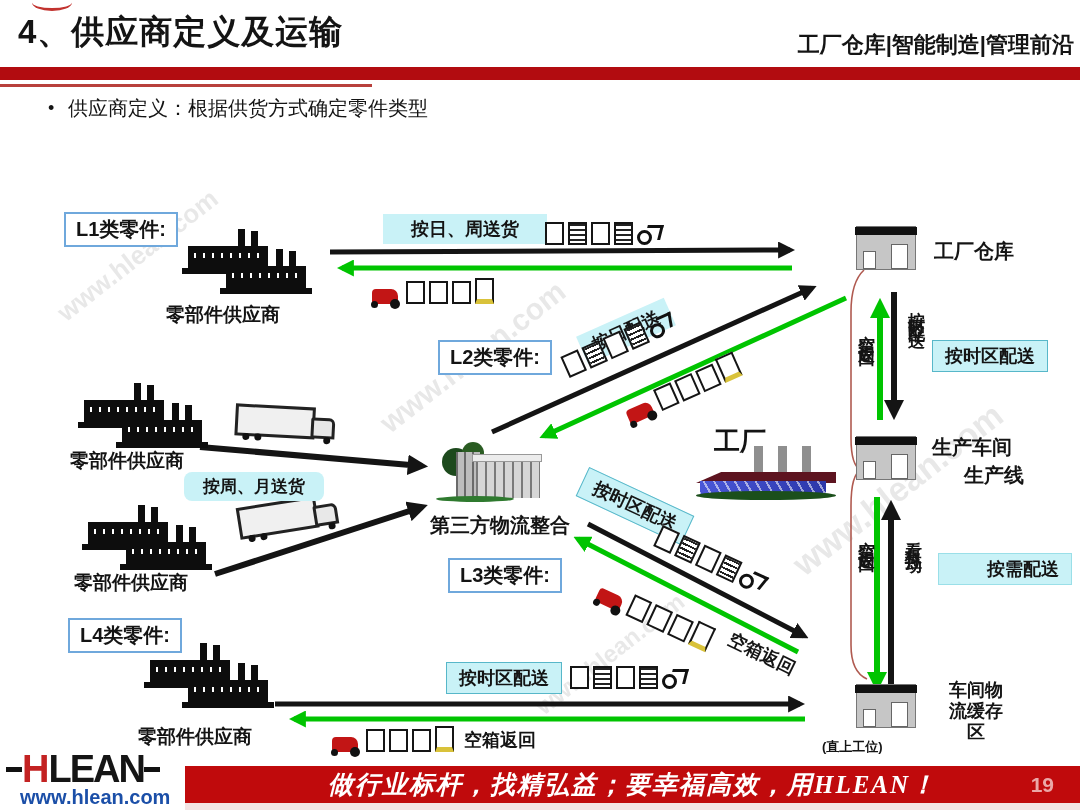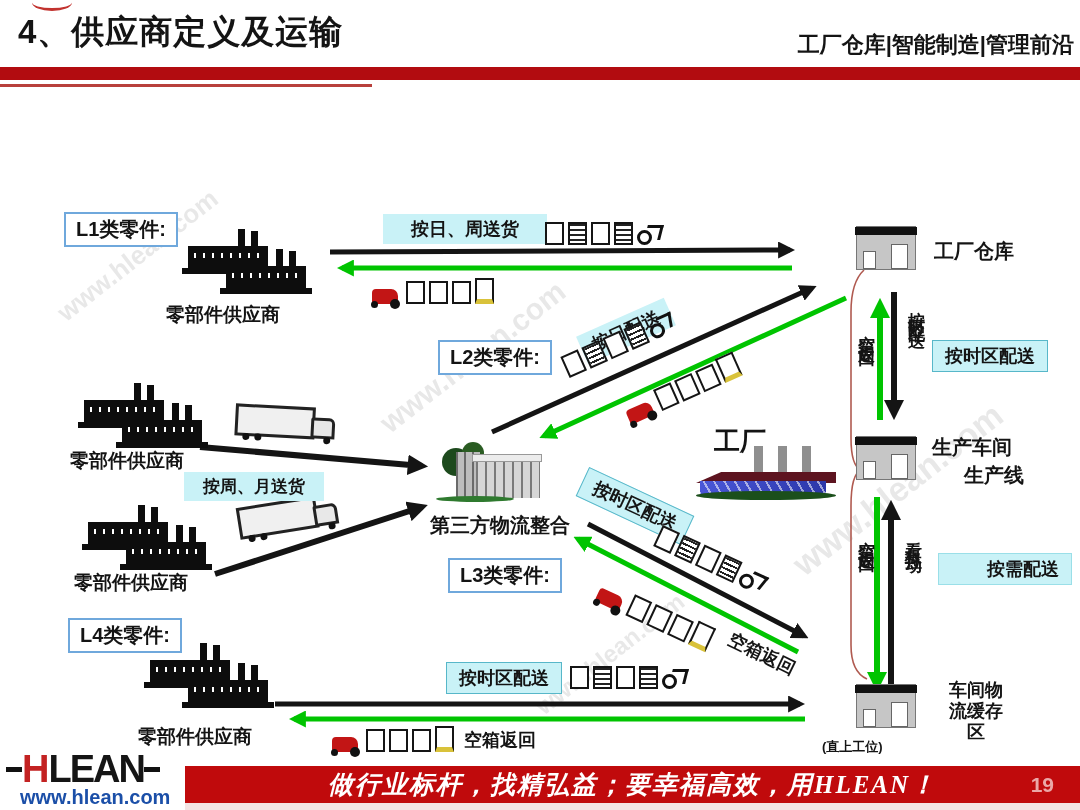--- a/index.html
+++ b/index.html
@@ -103,20 +103,21 @@
 </head>
 <body>
 
 <div class="abs red-arc"></div>
 <div class="abs title">4、供应商定义及运输</div>
 <div class="abs tagline">工厂仓库|智能制造|管理前沿</div>
 <div class="abs redbar"></div>
 <div class="abs redbar-thin"></div>
 
 <div class="abs bullets">
+  <div class="bullet">供应商定义：根据供货方式确定零件类型</div>
 </div>
 
 <div class="abs wm" style="left:40px;top:240px;font-size:26px;">www.hlean.com</div>
 <div class="abs wm" style="left:360px;top:340px;font-size:30px;">www.hlean.com</div>
 <div class="abs wm" style="left:770px;top:470px;font-size:34px;">www.hlean.com</div>
 <div class="abs wm" style="left:520px;top:640px;font-size:24px;">www.hlean.com</div>
 
 <svg class="abs" style="left:0;top:0;" width="1080" height="810">
   <defs>
     <marker id="mb" viewBox="0 0 10 10" refX="7" refY="5" markerWidth="3.4" markerHeight="3.4" orient="auto-start-reverse">
@@ -206,21 +207,21 @@
 <div class="abs semi" style="left:238px;top:500px;transform:rotate(-9deg);">
   <span class="trailer"></span>
     <span class="cab"></span>
   <span class="wh" style="left:8px;"></span>
     <span class="wh" style="left:20px;"></span>
     <span class="wh" style="right:6px;"></span>
 </div>
 
 <div class="abs cyan" style="left:372px;top:214px;width:140px;margin-left:11px;">按日、周送货</div>
 <div class="abs cyan" style="left:578px;top:316px;transform:rotate(-24deg);">按日配送</div>
-<div class="abs cyan" style="left:184px;top:472px;width:116px;font-size:17px;">按周、月送货</div>
+<div class="abs cyan" style="left:184px;top:472px;width:116px;font-size:17px;border-radius:8px;">按周、月送货</div>
 <div class="abs cyan bd" style="left:932px;top:340px;">按时区配送</div>
 <div class="abs cyan bd" style="left:577px;top:490px;transform:rotate(25deg);">按时区配送</div>
 <div class="abs cyan" style="left:938px;top:553px;border:1px solid #9adfe8;padding-left:48px;">按需配送</div>
 <div class="abs cyan bd" style="left:446px;top:662px;">按时区配送</div>
 
 <div class="abs hub" style="left:436px;top:446px;">
   <span class="tr1"></span>
     <span class="tr2"></span>
     <span class="ht"></span>
     <span class="hb"></span>

